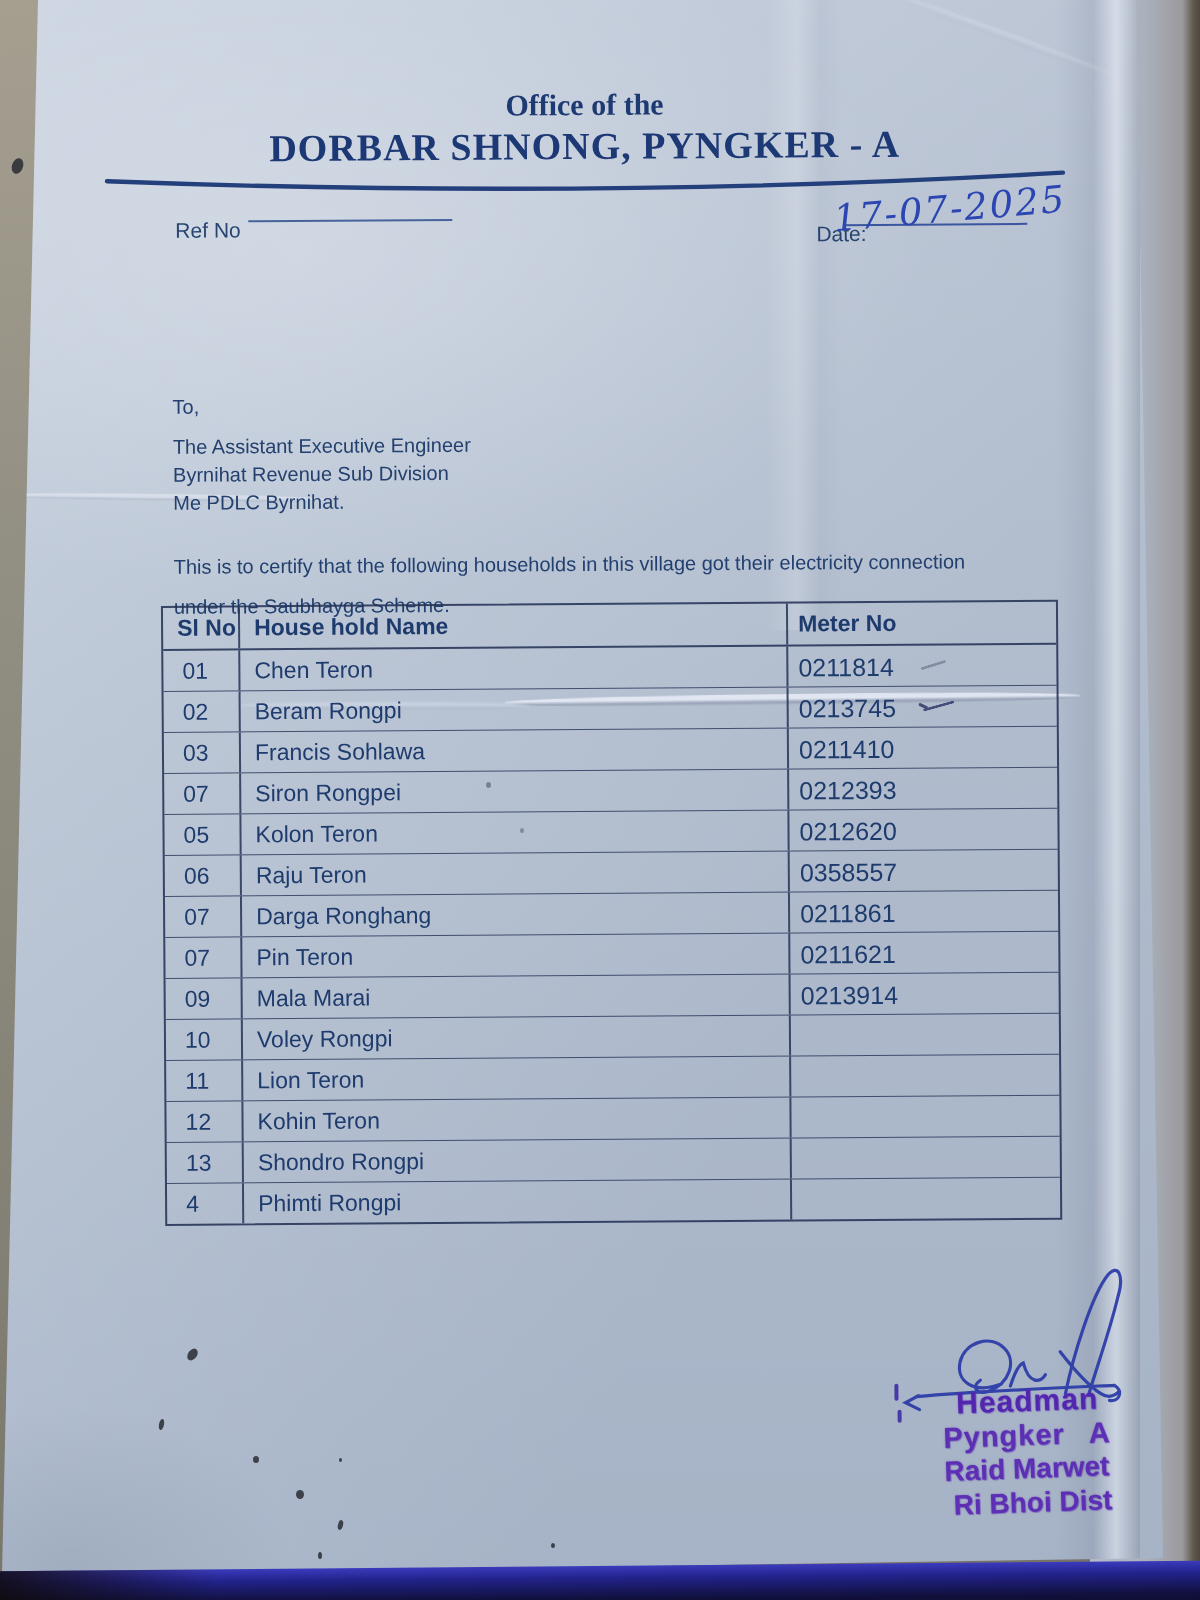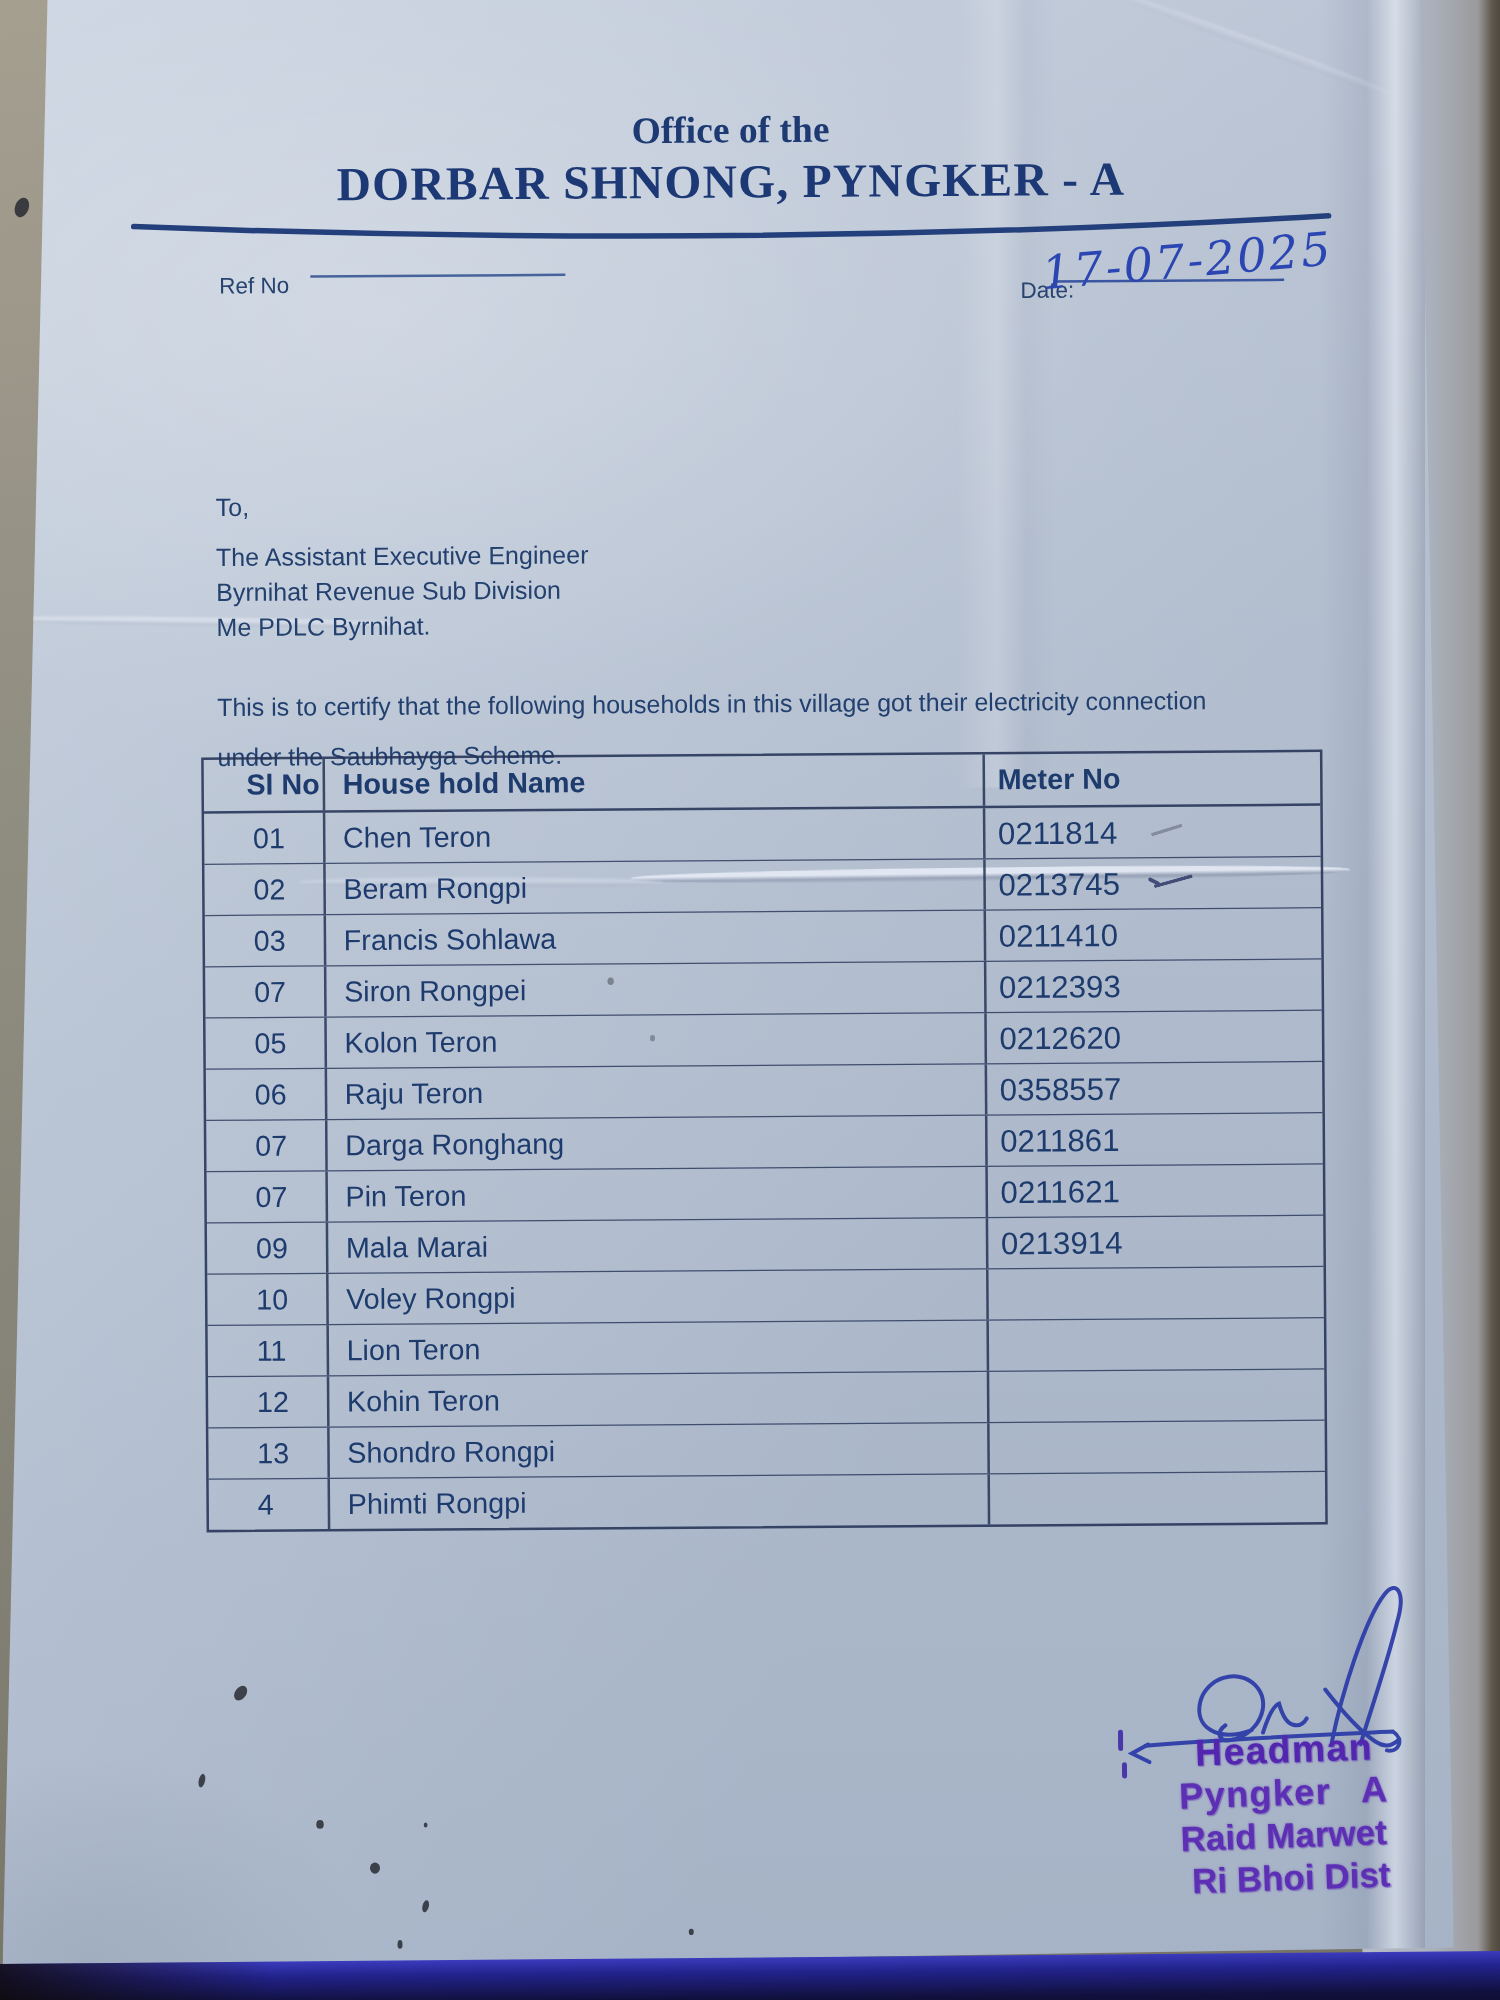--- a/index.html
+++ b/index.html
@@ -40,37 +40,37 @@
          background:linear-gradient(180deg,#3b3bbd 0%,#22228b 20%,#10103c 55%,#090922 100%);}
   .bottom-bar .dark-left{position:absolute;left:0;top:0;width:230px;height:100%;
          background:linear-gradient(90deg,rgba(15,10,5,.85),rgba(15,10,5,0));}
   
   .content{position:absolute;inset:0;transform:rotate(-.4deg);transform-origin:580px 900px;}
   .t-center{position:absolute;left:40px;width:1100px;text-align:center;color:#1d3a72;
             font-family:"Liberation Serif",serif;font-weight:bold;}
   .title1{top:88px;font-size:30px;}
   .title2{top:124px;font-size:38px;letter-spacing:1px;color:#1c3875;}
   .rule-svg{position:absolute;left:108px;top:166px;}
-  .label{position:absolute;color:#26446f;font-size:18px;}
+  .label{position:absolute;color:#26446f;font-size:21px;}
   .u-line{position:absolute;border-bottom:2.2px solid #47639b;}
   .hand-date{position:absolute;left:838px;top:190px;font-family:"DejaVu Serif",serif;font-style:italic;
              font-size:37px;color:#2b46b2;transform:rotate(-4.5deg);letter-spacing:2px;white-space:nowrap;}
   .addr{position:absolute;left:176px;top:390px;font-size:20px;color:#23406e;line-height:28px;}
   .addr .salut{margin-bottom:12px;}
   .para{position:absolute;left:176px;top:544px;width:860px;font-size:20px;color:#22406f;line-height:40px;}
   
   .tbl{position:absolute;left:163px;top:603px;width:897px;height:620px;box-sizing:border-box;
        border:2.4px solid rgba(36,50,86,.88);display:flex;flex-direction:column;
        color:#1e3b6d;font-size:23px;}
   .thead{display:flex;height:43px;box-sizing:border-box;border-bottom:2px solid rgba(36,50,86,.88);font-weight:bold;}
   .tbody{display:flex;flex-direction:column;flex:1;}
   .trow{display:flex;flex:1;box-sizing:border-box;border-bottom:1.8px solid rgba(36,50,86,.8);}
   .trow:last-child{border-bottom:none;}
   .cell{box-sizing:border-box;padding-top:7px;}
-  .c-sl{width:77px;border-right:2px solid rgba(36,50,86,.85);padding-left:19px;margin-left:20px;}
+  .c-sl{width:77px;border-right:2px solid rgba(36,50,86,.85);padding-left:19px;}
   .c-name{flex:1;border-right:2px solid rgba(36,50,86,.85);padding-left:14px;}
   .c-meter{width:268px;padding-left:10px;font-size:25px;}
   .thead .c-sl{padding-left:14px;}
   
   .tick{display:inline-block;vertical-align:middle;margin:0 0 8px 20px;border-radius:2px;}
   .tick-a{width:26px;height:0;border-bottom:3px solid #858ca2;transform:rotate(-17deg);}
   .tick-b{position:relative;width:32px;height:0;border-bottom:3.4px solid #434d77;transform:rotate(-15deg);}
   .tick-b::before{content:"";position:absolute;left:-4px;top:-4px;width:10px;height:3.4px;
                   background:#434d77;transform:rotate(42deg);border-radius:2px;}
   

